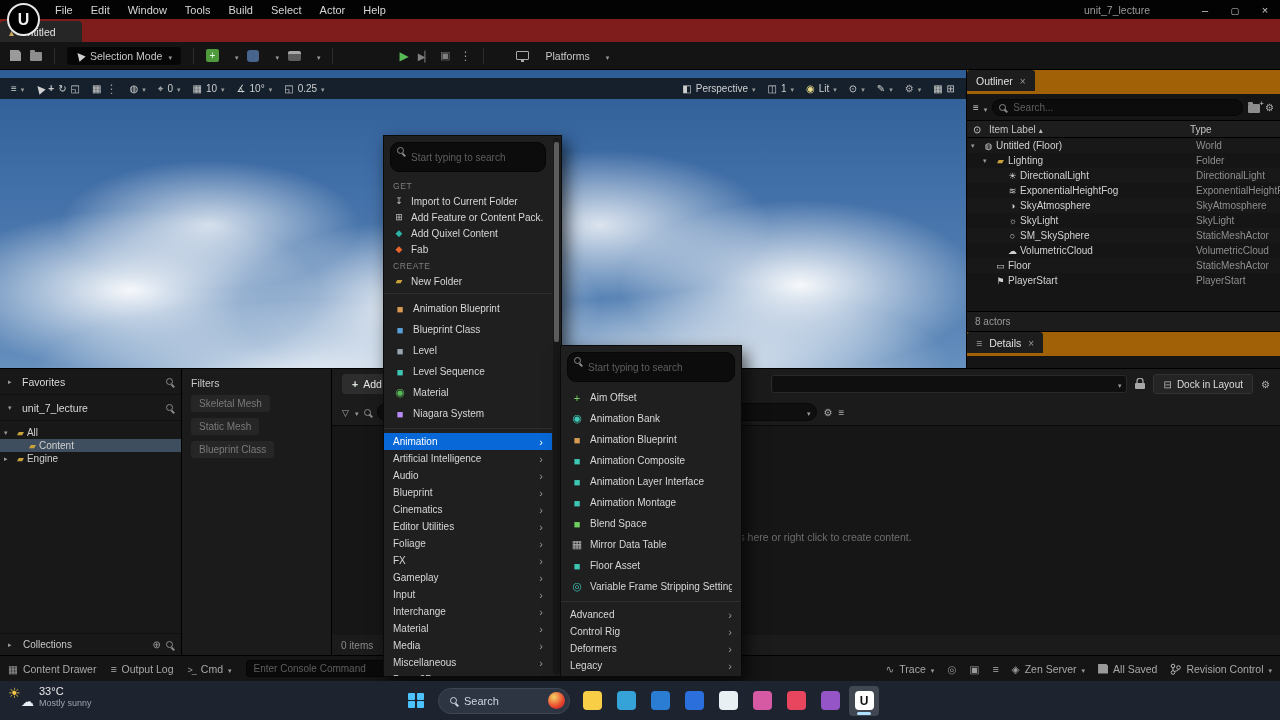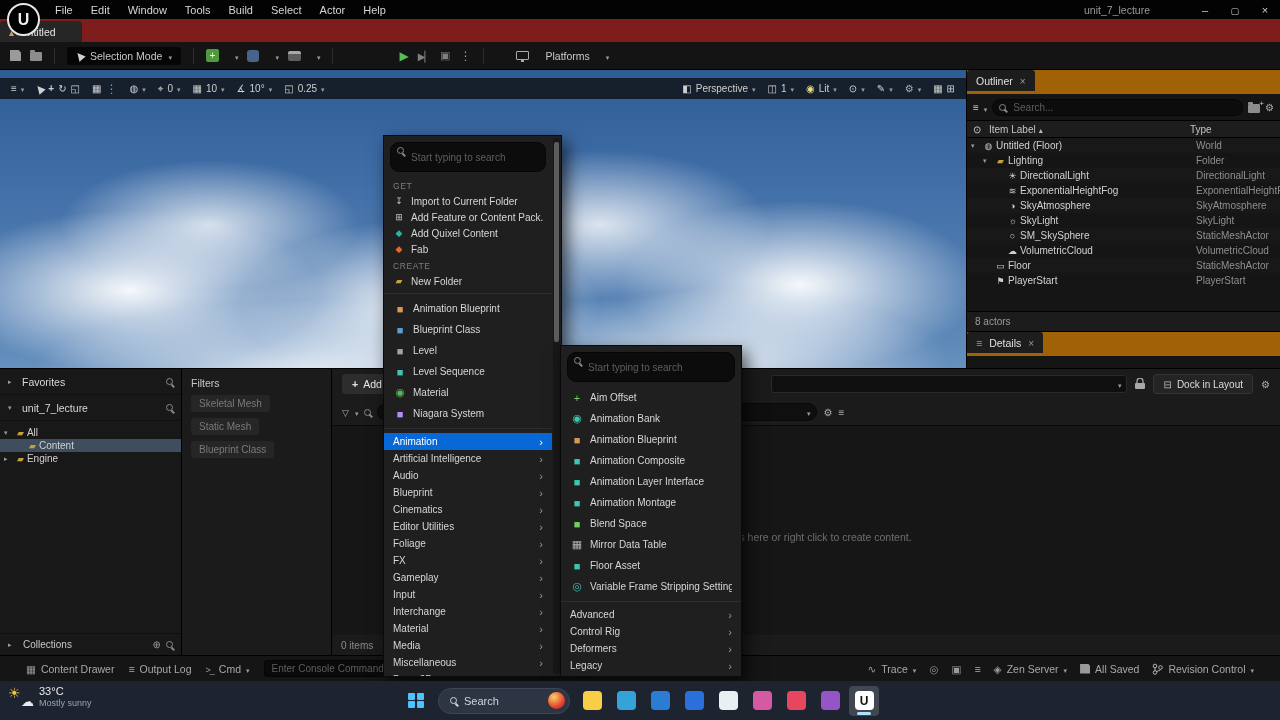--- a/index.html
+++ b/index.html
@@ -147,21 +147,21 @@
   .msep{height:1px;background:#060606;border-bottom:1px solid #2e2e2e;margin: 4px 0}
   .mcat{height:17px;display:flex;align-items:center;padding:0 9px;white-space:nowrap}
   .mcat .clabel{flex:1;overflow:hidden}
   .i-chev::after{content:"›";color:#9a9a9a;font-size:11px}
   .mcat.selected{background:var(--sel,#0868d8);color:#fff}
   .mcat.selected .i-chev::after{color:#fff}
   .mscroll{position:absolute;right:1px;top:2px;bottom:2px;width:7px;background:#181818;border-radius:3px}
   .mthumb{position:absolute;top:4px;left:1px;width:5px;height:200px;background:#5c5c5c;border-radius:2px}
 
   
-  .statusbar{position:absolute;left:0;top:655px;width:1280px;height:26px;background:#151515;border-top:1px solid #000;display:flex;align-items:center;padding:0 26px;gap:14px;font-size:10.5px;color:#a8a8a8;z-index:15}
+  .statusbar{position:absolute;left:0;top:655px;width:1280px;height:26px;background:#151515;border-top:1px solid #000;display:flex;align-items:center;padding:0 8px;gap:14px;font-size:10.5px;color:#a8a8a8;z-index:15}
   .sbtn{display:flex;align-items:center;gap:5px;white-space:nowrap}
   .i-drawer::after{content:"▦";color:#9a9a9a}
   .i-cmd::after{content:">_";font-size:9px;letter-spacing:-1px;color:#9a9a9a}
   .console-input{width:300px;height:17px;background:#0a0a0a;border:1px solid #050505;border-radius:3px;color:#888;font-size:10px;padding:0 7px}
   .sb-right{margin-left:auto;display:flex;align-items:center;gap:13px}
   .i-trace::after{content:"∿";color:#9a9a9a}
   .i-target::after{content:"◎";color:#9a9a9a}
   .i-frame::after{content:"▣";color:#9a9a9a}
   .i-zen::after{content:"◈";color:#9a9a9a}
 

